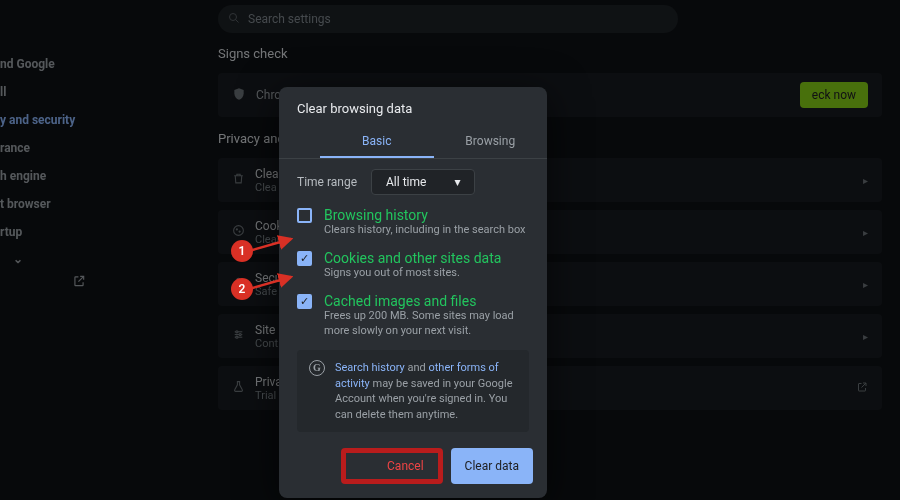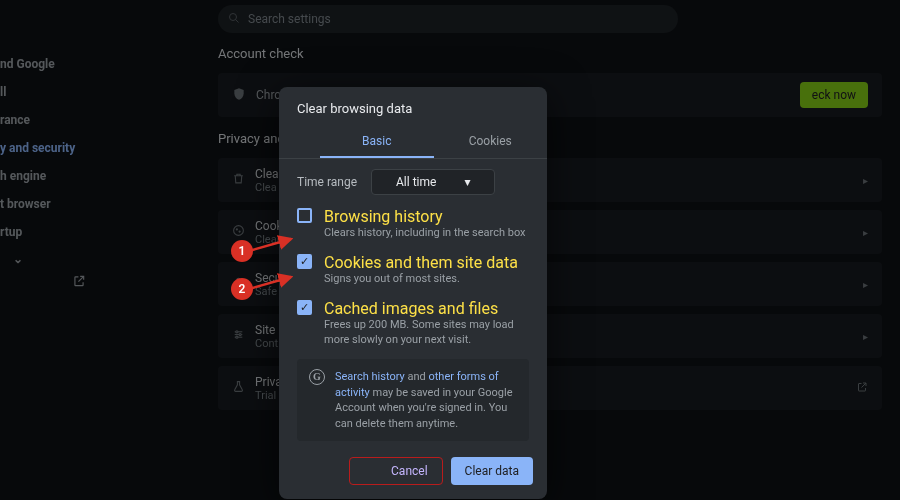--- a/index.html
+++ b/index.html
@@ -28,32 +28,32 @@
 .ext { color: #6b7177; font-size: 12px; }
 
 .overlay { position: absolute; inset: 0; background: rgba(0,0,0,.45); }
 .dialog { position: absolute; left: 279px; top: 87px; width: 268px; background: #2a2e33; border-radius: 8px; box-shadow: 0 8px 40px rgba(0,0,0,.6); overflow: hidden; }
 .dlg-title { font-size: 13px; color: #e8eaed; padding: 14px 18px 10px; }
 .tabs { display: flex; border-bottom: 1px solid #3c4145; }
 .tab { flex: 1; text-align: center; font-size: 12px; color: #9aa0a6; padding: 8px 0; cursor: pointer; }
 .tab.active { color: #8ab4f8; border-bottom: 2px solid #8ab4f8; margin-left: 41px; }
 .dlg-body { padding: 10px 18px 0; }
 .time-row { display: flex; align-items: center; gap: 14px; font-size: 12px; color: #b6bbc0; margin-bottom: 12px; }
-.select { background: #202327; border: 1px solid #3c4145; border-radius: 4px; padding: 5px 24px; font-size: 12px; color: #e8eaed; display: flex; align-items: center; gap: 28px; cursor: pointer; }
+.select { background: #202327; border: 1px solid #3c4145; border-radius: 4px; padding: 5px 14px; font-size: 12px; color: #e8eaed; display: flex; align-items: center; gap: 28px; cursor: pointer; }
 .opt { display: flex; gap: 12px; margin-bottom: 12px; }
 .cb { width: 15px; height: 15px; border: 2px solid #8ab4f8; border-radius: 2px; margin-top: 1px; display: flex; align-items: center; justify-content: center; font-size: 11px; color: #202124; cursor: pointer; flex-shrink: 0; background: transparent; }
 .cb.checked { background: #8ab4f8; }
-.opt .txt .t1 { font-size: 16px; color: #fde047; }
+.opt .txt .t1 { font-size: 14px; color: #22c55e; }
 .opt .txt .t2 { font-size: 11px; color: #9aa0a6; line-height: 1.35; }
 .note { background: #24282c; border-radius: 4px; padding: 10px 12px; display: flex; gap: 10px; font-size: 11px; color: #9aa0a6; line-height: 1.4; margin-bottom: 6px; }
 .note .g { width: 16px; height: 16px; border: 1.5px solid #9aa0a6; border-radius: 50%; display: flex; align-items: center; justify-content: center; font-size: 10px; font-weight: 600; font-family: Georgia, serif; flex-shrink: 0; }
 .note .link { color: #8ab4f8; }
 .dlg-actions { display: flex; justify-content: flex-end; gap: 8px; padding: 10px 14px 14px; }
 .btn { font-size: 12px; padding: 6px 14px; border-radius: 4px; cursor: pointer; }
-.btn.cancel { background: transparent; border: 1px solid #b91c1c; color: #c4b5fd; padding-left: 41px; }
+.btn.cancel { background: transparent; border: 5px solid #b91c1c; color: #ef4444; padding-left: 41px; }
 .btn.primary { background: #8ab4f8; border: none; color: #202124; }
 
 .annot { position: absolute; width: 22px; height: 22px; background: #d93025; border-radius: 50%; color: #fff; font-size: 12px; font-weight: 600; display: flex; align-items: center; justify-content: center; z-index: 50; }
 .arrow { position: absolute; z-index: 49; pointer-events: none; }
 </style>
 </head>
 <body>
 
 <div class="topbar">
   <div class="search-wrap">
@@ -68,25 +68,25 @@
 </div>
 
 <div class="layout">
   <div class="sidebar">
     <div class="item">
         <span>nd Google</span>
       </div>
     <div class="item">
         <span>ll</span>
       </div>
-    <div class="item">
-        <span>rance</span>
-      </div>
     <div class="item active">
         <span>y and security</span>
+      </div>
+    <div class="item">
+        <span>rance</span>
       </div>
     <div class="item">
         <span>h engine</span>
       </div>
     <div class="item">
         <span>t browser</span>
       </div>
     <div class="item">
         <span>rtup</span>
       </div>
@@ -94,21 +94,21 @@
     <div class="open-icon">
       <svg width="14" height="14" viewBox="0 0 24 24" fill="none" stroke="currentColor" stroke-width="2">
           <path d="M14 4h6v6"></path>
           <path d="M20 4l-9 9"></path>
           <path d="M19 14v5a1 1 0 0 1-1 1H6a1 1 0 0 1-1-1V6a1 1 0 0 1 1-1h5"></path>
         </svg>
     </div>
   </div>
 
   <div class="main">
-    <div class="section-title">Account check</div>
+    <div class="section-title">Signs check</div>
     <div class="row">
       <div class="left">
         <span>
           <svg width="14" height="14" viewBox="0 0 24 24" fill="#6b7177">
               <path d="M12 2l8 3v6c0 5-3.5 9.5-8 11-4.5-1.5-8-6-8-11V5l8-3z"></path>
             </svg>
         </span>
         <span>Chro</span>
       </div>
       <button class="check-now">eck now</button>
@@ -190,42 +190,42 @@
     </div>
   </div>
 </div>
 
 <div class="overlay"></div>
 
 <div class="dialog">
   <div class="dlg-title">Clear browsing data</div>
   <div class="tabs">
     <div class="tab active">Basic</div>
-    <div class="tab">Cookies</div>
+    <div class="tab">Browsing</div>
   </div>
   <div class="dlg-body">
     <div class="time-row">
       <span>Time range</span>
       <div class="select">
         <span>All time</span>
         <span>▾</span>
       </div>
     </div>
 
     <div class="opt">
       <div class="cb"></div>
       <div class="txt">
         <div class="t1">Browsing history</div>
         <div class="t2">Clears history, including in the search box</div>
       </div>
     </div>
     <div class="opt">
       <div class="cb checked">✓</div>
       <div class="txt">
-        <div class="t1">Cookies and them site data</div>
+        <div class="t1">Cookies and other sites data</div>
         <div class="t2">Signs you out of most sites.</div>
       </div>
     </div>
     <div class="opt">
       <div class="cb checked">✓</div>
       <div class="txt">
         <div class="t1">Cached images and files</div>
         <div class="t2">Frees up 200 MB. Some sites may load more slowly on your next visit.</div>
       </div>
     </div>

